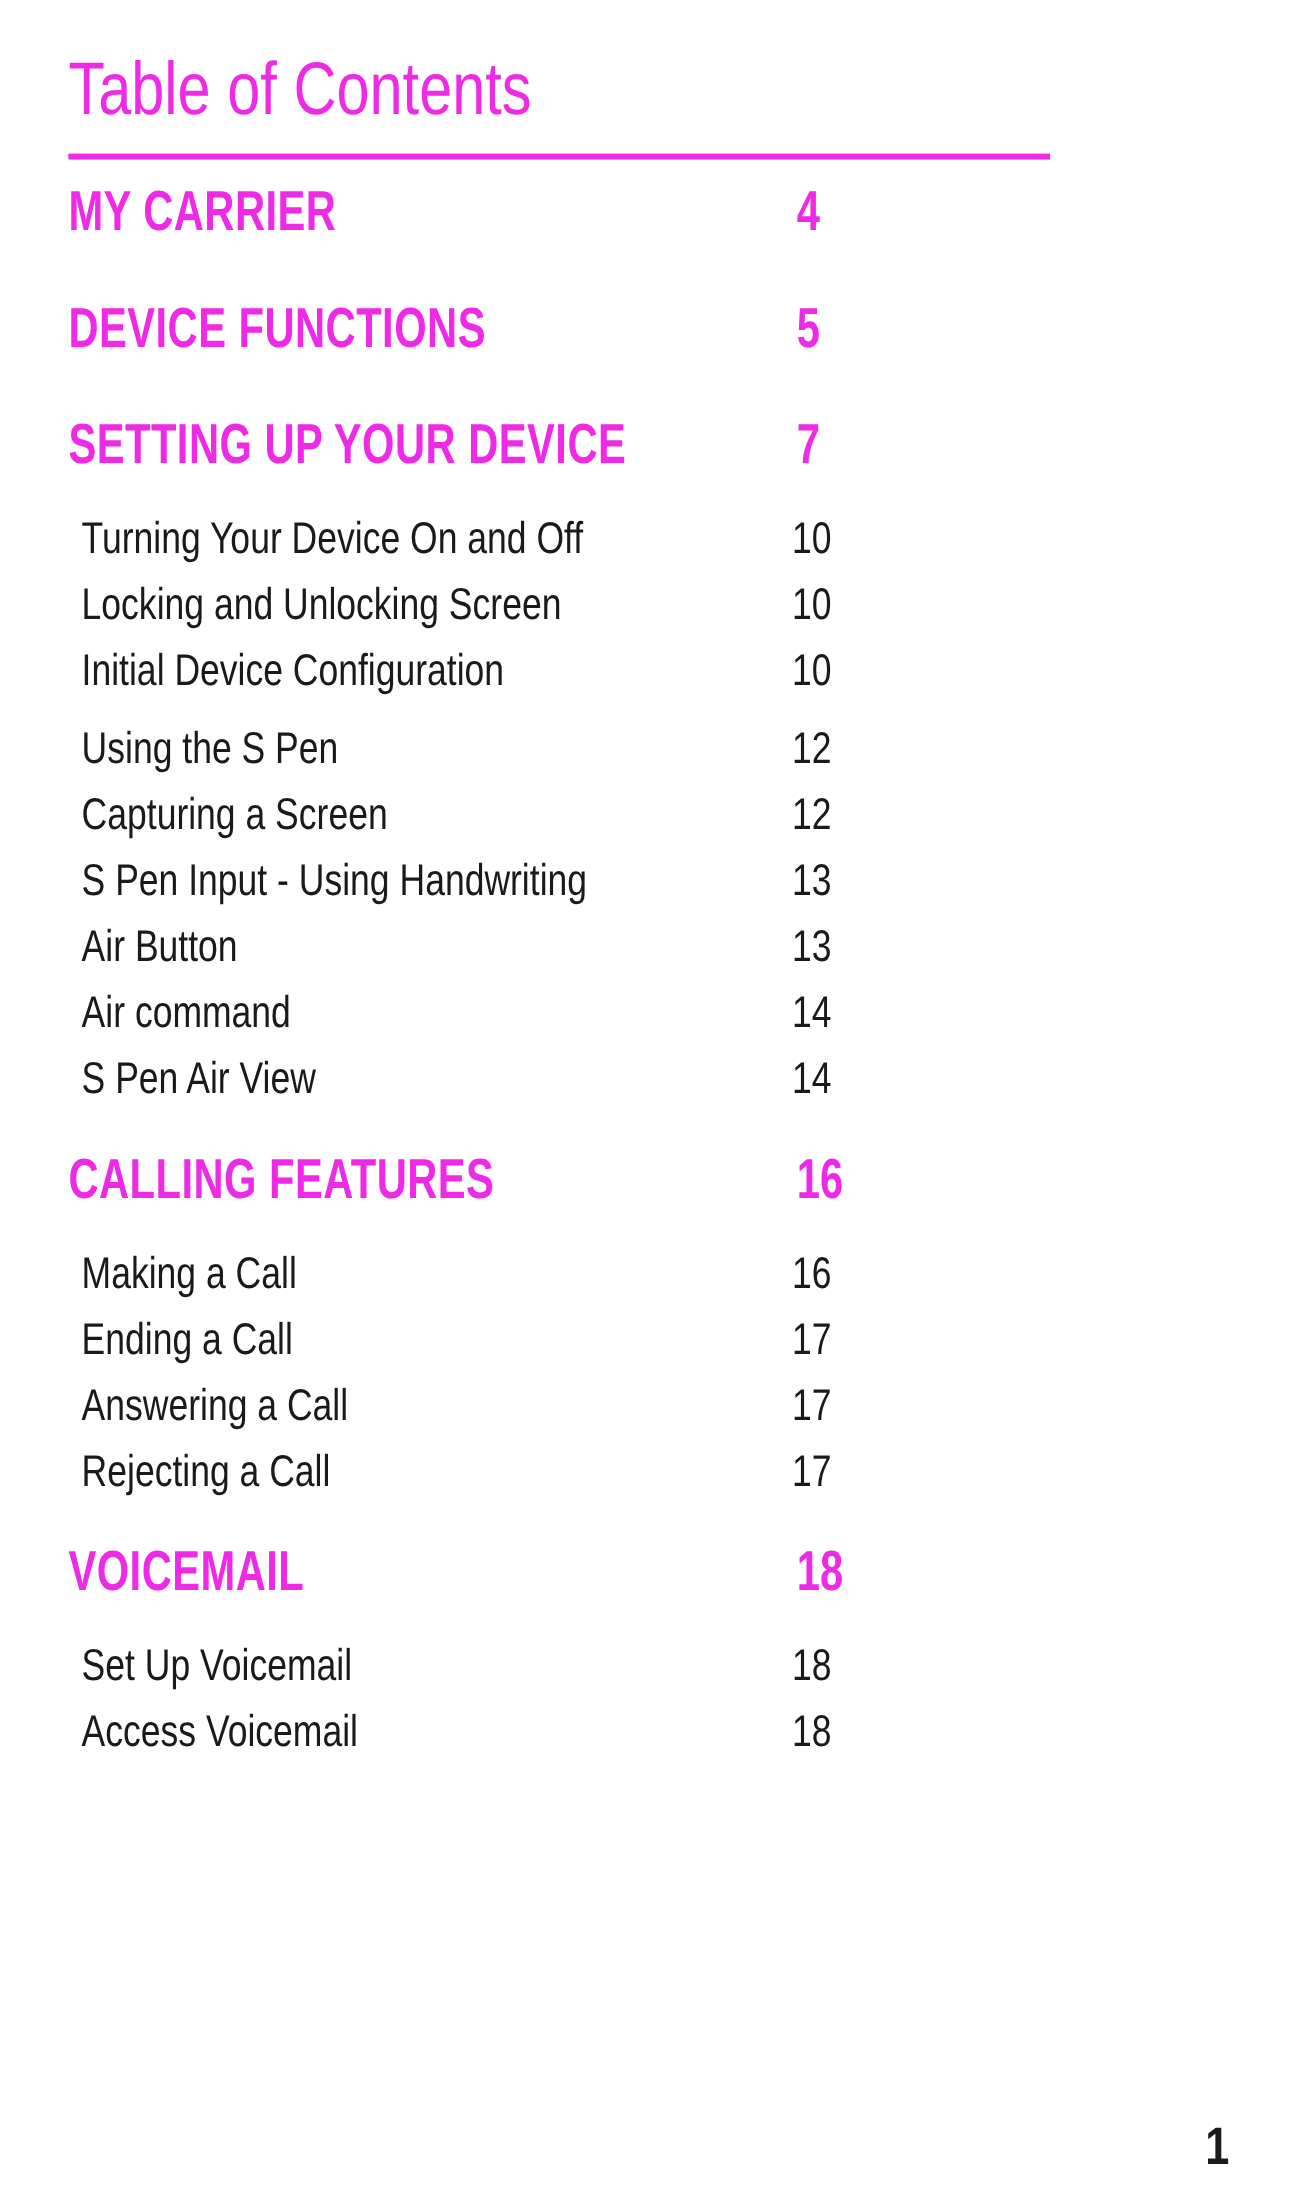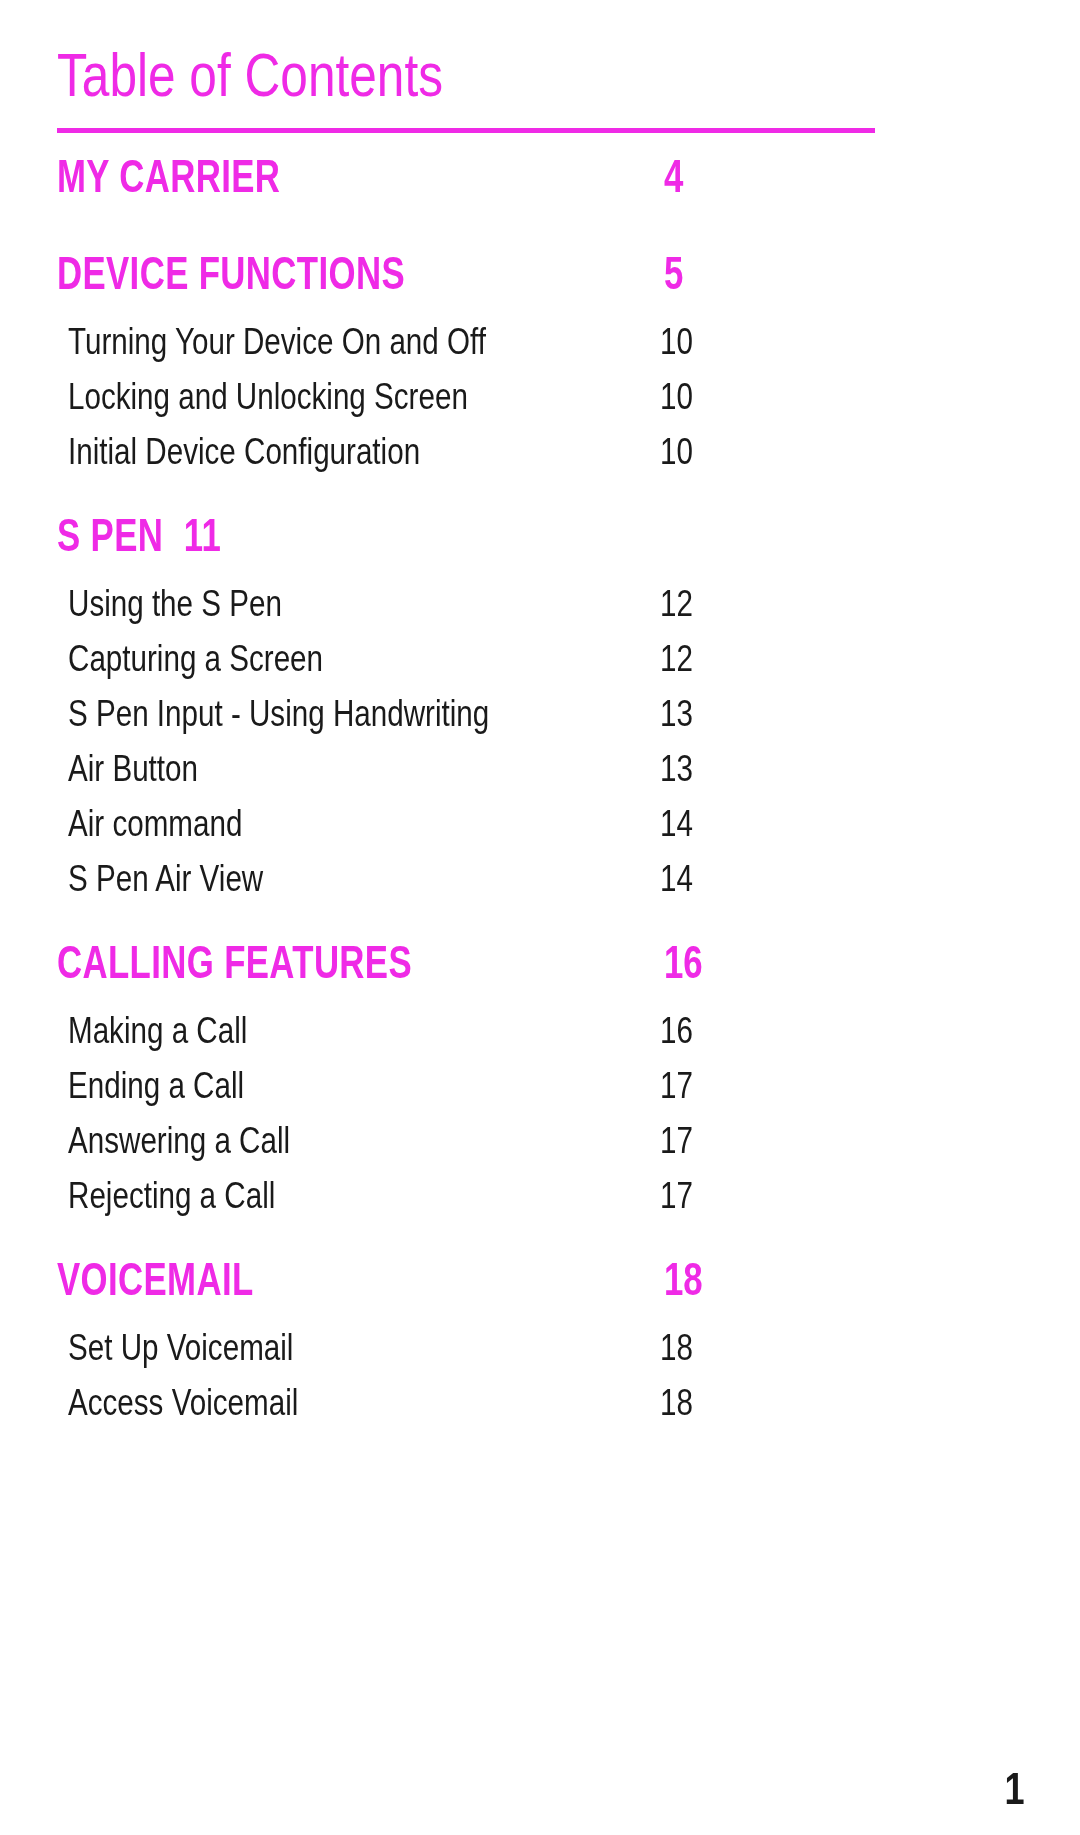--- a/index.html
+++ b/index.html
@@ -138,20 +138,21 @@
     transform: scaleX(0.80);
     transform-origin: left top;
     white-space: nowrap;
   }
 
   
   .gap-before {
     margin-top: 18px;
   }
   .gap-small {
+    margin-top: 10px;
   }
 
   
   .footer-pageno {
     position: absolute;
     right: 56px;
     bottom: 22px;
     font-size: 44px;
     line-height: 48px;
     font-weight: bold;
@@ -172,35 +173,36 @@
 
   <div class="toc-body" id="toc-body">
       <div class="row section">
         <span class="label">MY CARRIER</span>
         <span class="pageno">4</span>
       </div>
       <div class="row section gap-before">
         <span class="label">DEVICE FUNCTIONS</span>
         <span class="pageno">5</span>
       </div>
+      <div class="row section gap-before">
+        <span class="label">SETTING UP YOUR DEVICE</span>
+        <span class="pageno">7</span>
+      </div>
       <div class="row entry gap-small">
         <span class="label">Turning Your Device On and Off</span>
         <span class="pageno">10</span>
       </div>
       <div class="row entry">
         <span class="label">Locking and Unlocking Screen</span>
         <span class="pageno">10</span>
       </div>
       <div class="row entry">
         <span class="label">Initial Device Configuration</span>
         <span class="pageno">10</span>
       </div>
-      <div class="row section inline-number gap-before">
-        <span class="label">S PEN <span class="pageno">11</span></span>
-      </div>
       <div class="row entry gap-small">
         <span class="label">Using the S Pen</span>
         <span class="pageno">12</span>
       </div>
       <div class="row entry">
         <span class="label">Capturing a Screen</span>
         <span class="pageno">12</span>
       </div>
       <div class="row entry">
         <span class="label">S Pen Input - Using Handwriting</span>

